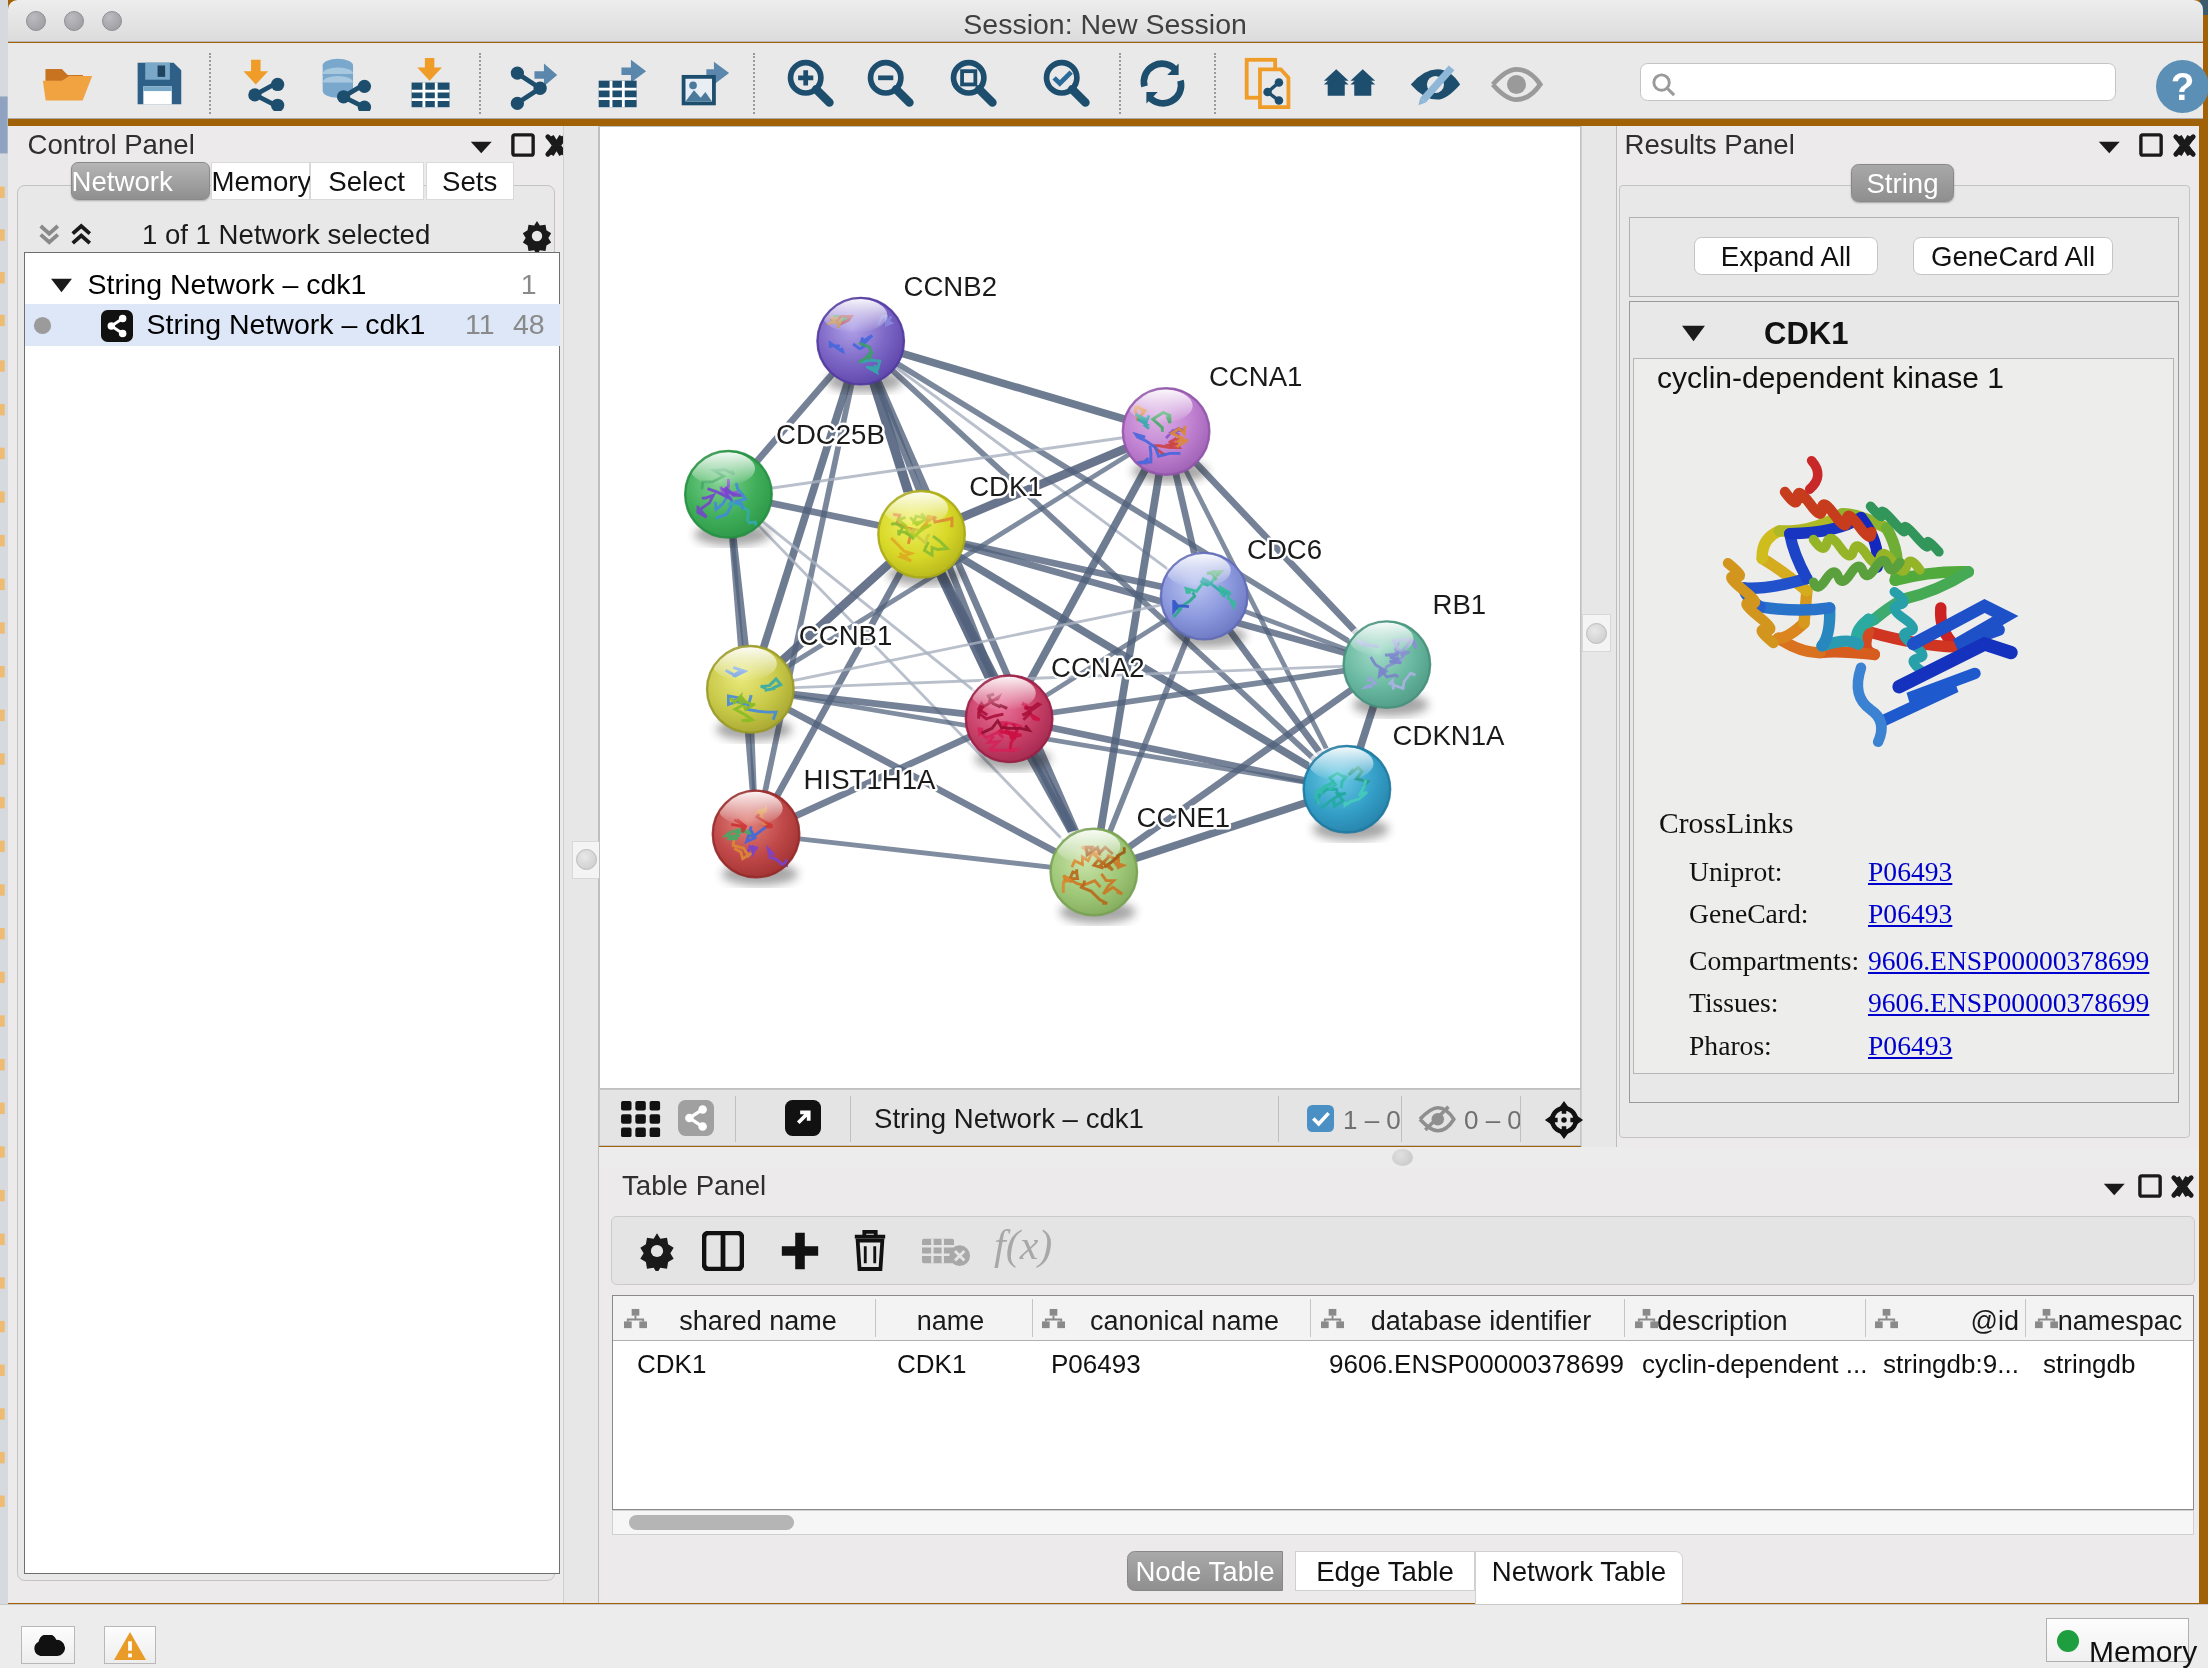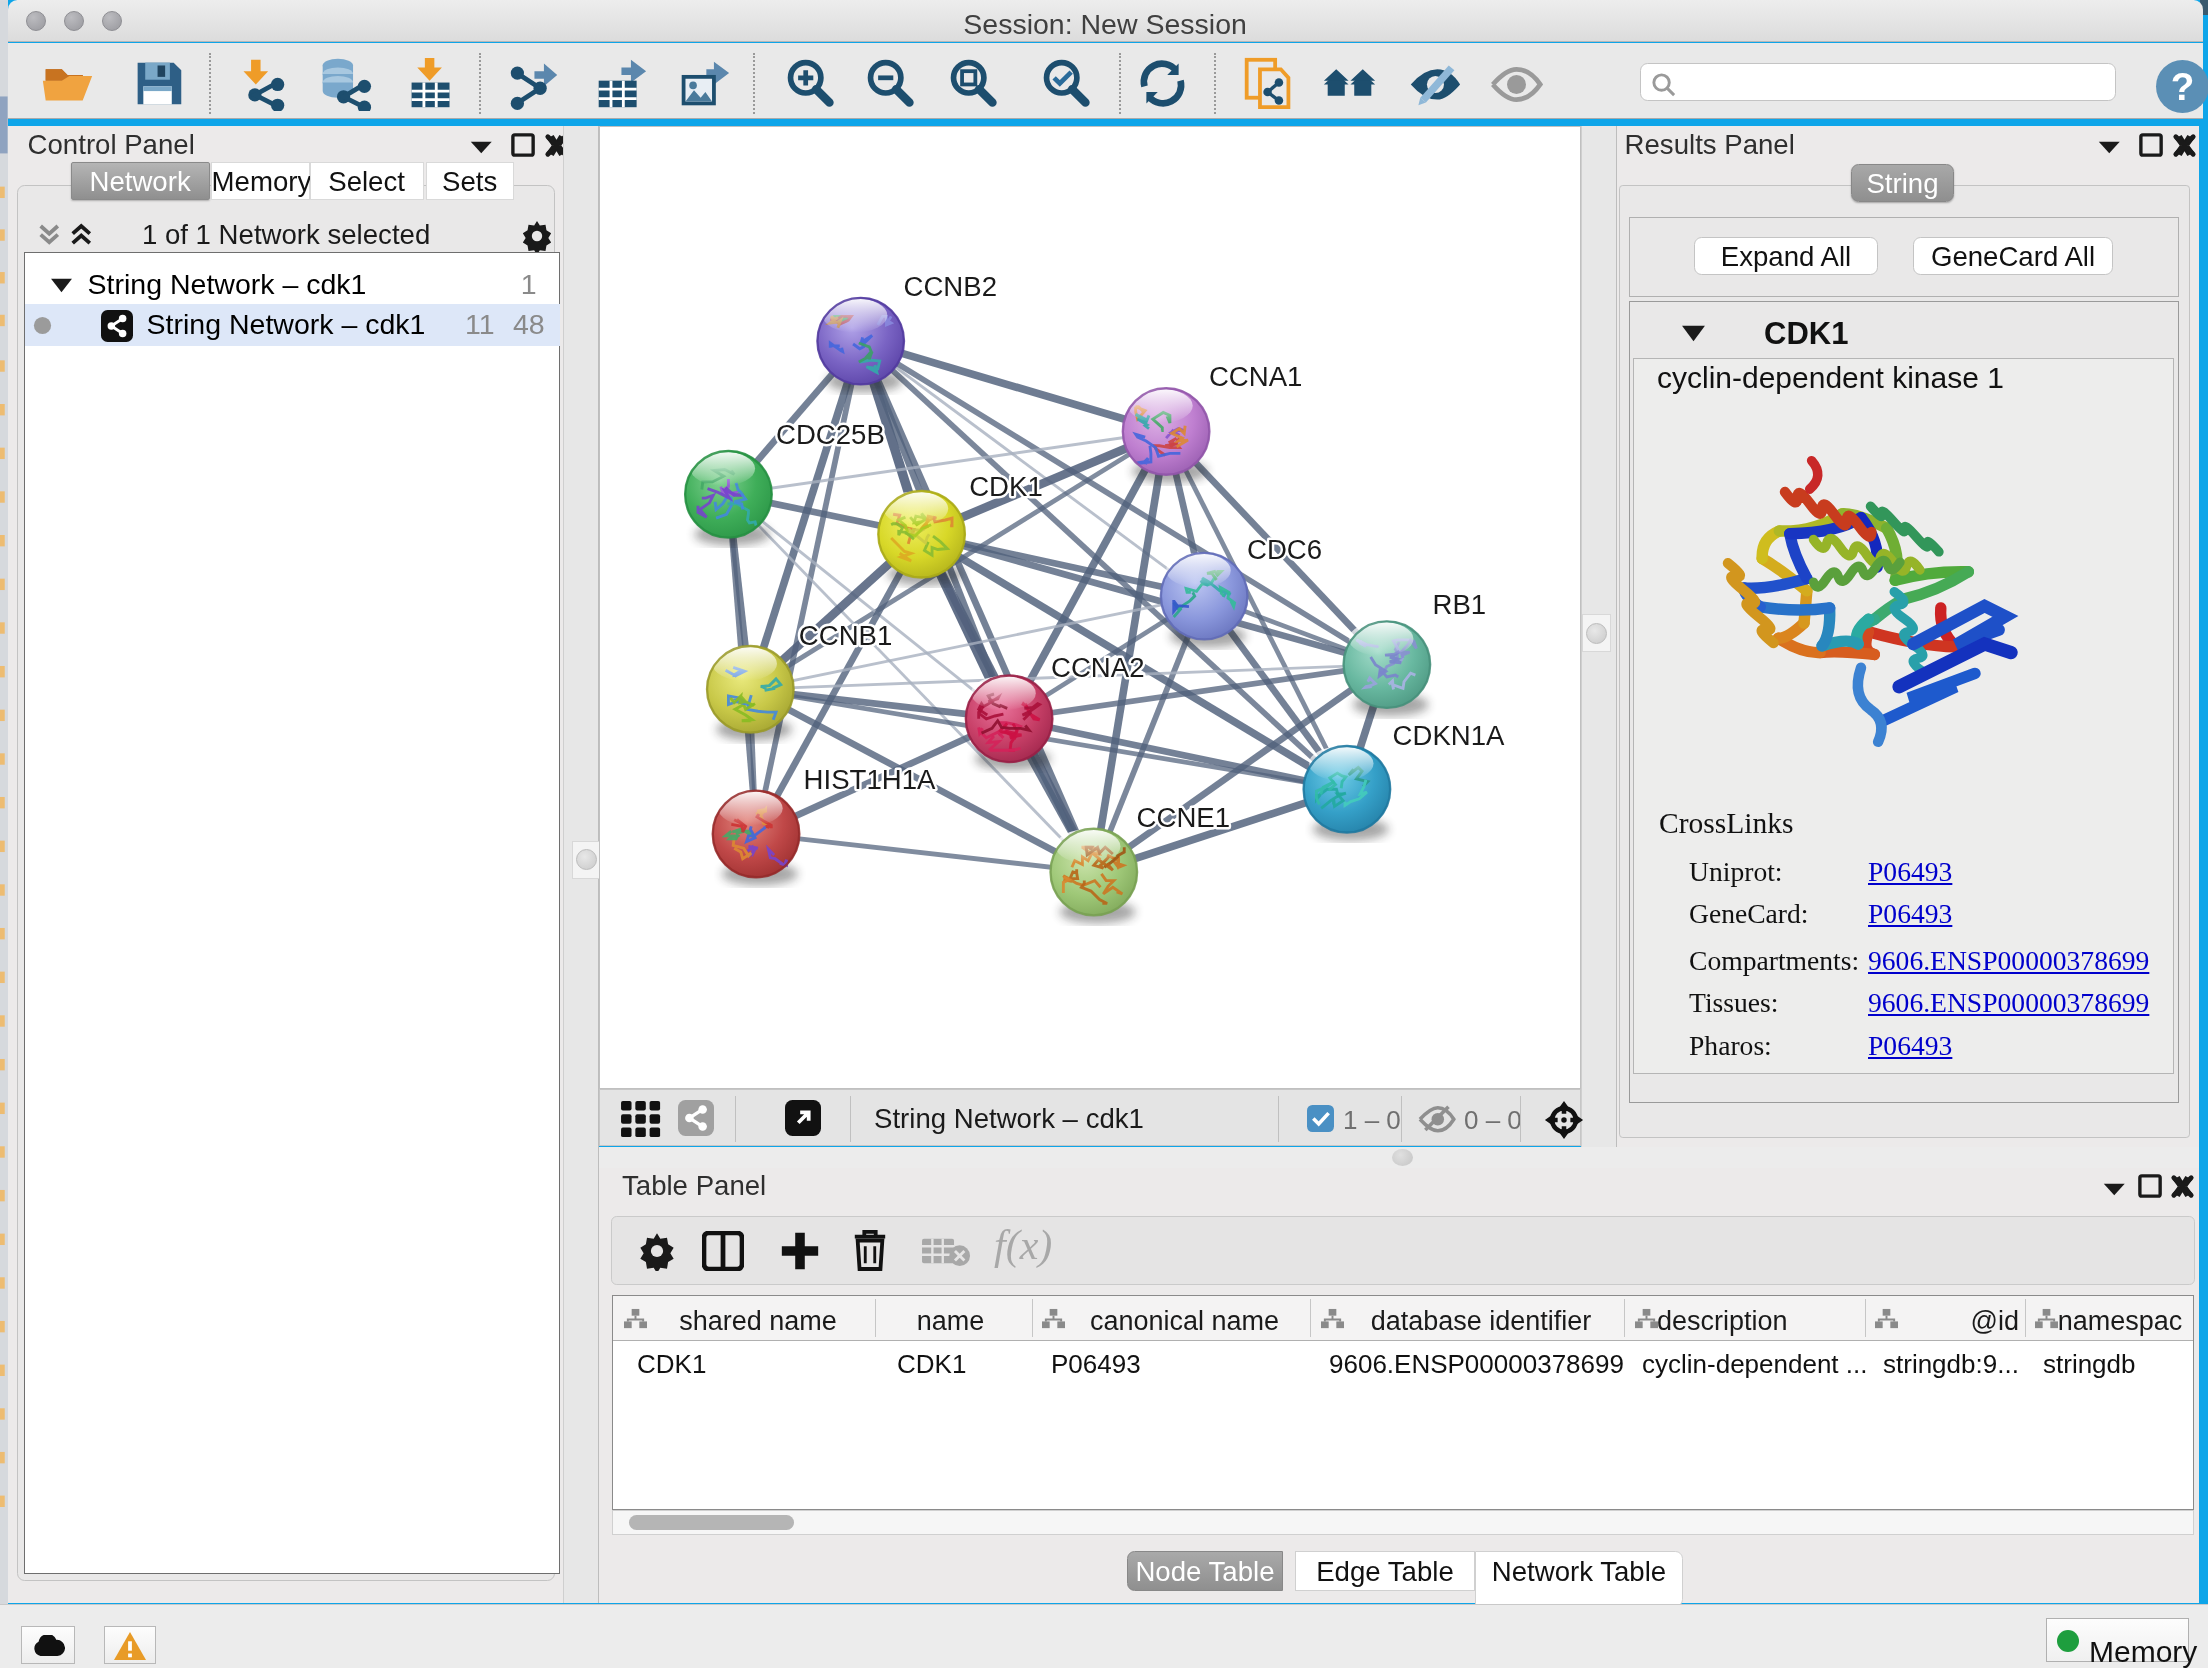--- a/index.html
+++ b/index.html
@@ -1,17 +1,17 @@
 <!DOCTYPE html>
 <html style="font-size:15px"><head>
 <meta charset="utf-8">
 <style>
 * { margin:0; padding:0; box-sizing:border-box; }
 html,body { width:2208px; height:1668px; background:#e2e2e2; font-family:"Liberation Sans", sans-serif; overflow:hidden; }
-#win { position:absolute; left:0; top:0; width:2208px; height:1668px; background:#0ea5e9; }
+#win { position:absolute; left:0; top:0; width:2208px; height:1668px; background:#a16207; }
 .abs { position:absolute; }
 
 
 #titlebar { position:absolute; left:7.6px; top:0; width:2195px; height:42px;
   background:linear-gradient(#ededed,#dcdcdc); border-bottom:1px solid #b7b7b7;
   border-radius:9.5px 9.5px 0 0; }
 .tlight { position:absolute; top:10.5px; width:20px; height:20px; border-radius:50%;
   background:radial-gradient(circle at 35% 30%, #bcbcc0, #98989d); border:1px solid #8e8e93; }
 #title { position:absolute; left:0; right:0; top:7.6px; text-align:center;
   font-size:28.5px; color:#404040; }
@@ -246,21 +246,21 @@
       </svg>
   <svg class="abs" style="left:502px;top:5.7px" width="27" height="27" viewBox="0 0 28 28">
         <rect x="3" y="3" width="21" height="21" fill="none" stroke="#1a1a1a" stroke-width="3.5" rx="2"></rect>
       </svg>
   <svg class="abs" style="left:535px;top:5.7px" width="27" height="27" viewBox="0 0 28 28">
         <path d="M4 7 l7-4 3 5 3-5 7 4 -5 7 5 7 -7 4 -3-5 -3 5 -7-4 5-7 z M14 11 l-4 3 4 3 4-3 z" fill="#1a1a1a"></path>
         <path d="M5 5 L23 23 M23 5 L5 23" stroke="#1a1a1a" stroke-width="5" stroke-linecap="round"></path>
       </svg>
 
   <div class="abs" style="left:9.5px;top:59px;width:538px;height:1396px;border:1px solid #c3c3c3;border-radius:7.6px;background:#e9e8e8"></div>
-  <div class="abs" style="left:63px;top:36px;width:139px;height:38px;background:linear-gradient(#b5b5b5,#8f8f8f);border:1px solid #8a8a8a;border-radius:2px;color:#fff;font-size:27.6px;text-align:center;line-height:38px;box-shadow:0 1px 1.9px rgba(0,0,0,.25)">Network</div>
+  <div class="abs" style="left:63px;top:36px;width:139px;height:38px;background:linear-gradient(#b5b5b5,#8f8f8f);border:1px solid #8a8a8a;border-radius:7px;color:#fff;font-size:27.6px;line-height:38px;box-shadow:0 1px 1.9px rgba(0,0,0,.25)">Network</div>
   <div class="abs" style="left:203px;top:36px;width:99px;height:38px;background:#fff;border:1px solid #d9d9d9;color:#111;font-size:27.6px;text-align:center;line-height:38px">Memory</div>
   <div class="abs" style="left:302px;top:36px;width:114px;height:38px;background:#fff;border:1px solid #d9d9d9;color:#111;font-size:27.6px;text-align:center;line-height:38px">Select</div>
   <div class="abs" style="left:418px;top:36px;width:88px;height:38px;background:#fff;border:1px solid #d9d9d9;color:#111;font-size:27.6px;text-align:center;line-height:38px">Sets</div>
 
   <div class="abs" style="left:10.5px;top:92px;width:536px;height:34px;background:#e9e8e8;color:#1a1a1a;font-size:27.6px;text-align:center;line-height:34px">1 of 1 Network selected</div>
   <svg class="abs" style="left:27px;top:97px" width="28.5" height="25" viewBox="0 0 30 26">
         <g fill="none" stroke="#8a8a8a" stroke-width="4">
           <path d="M6 3 l9 8 9-8"></path>
           <path d="M6 12 l9 8 9-8"></path>
         </g>

